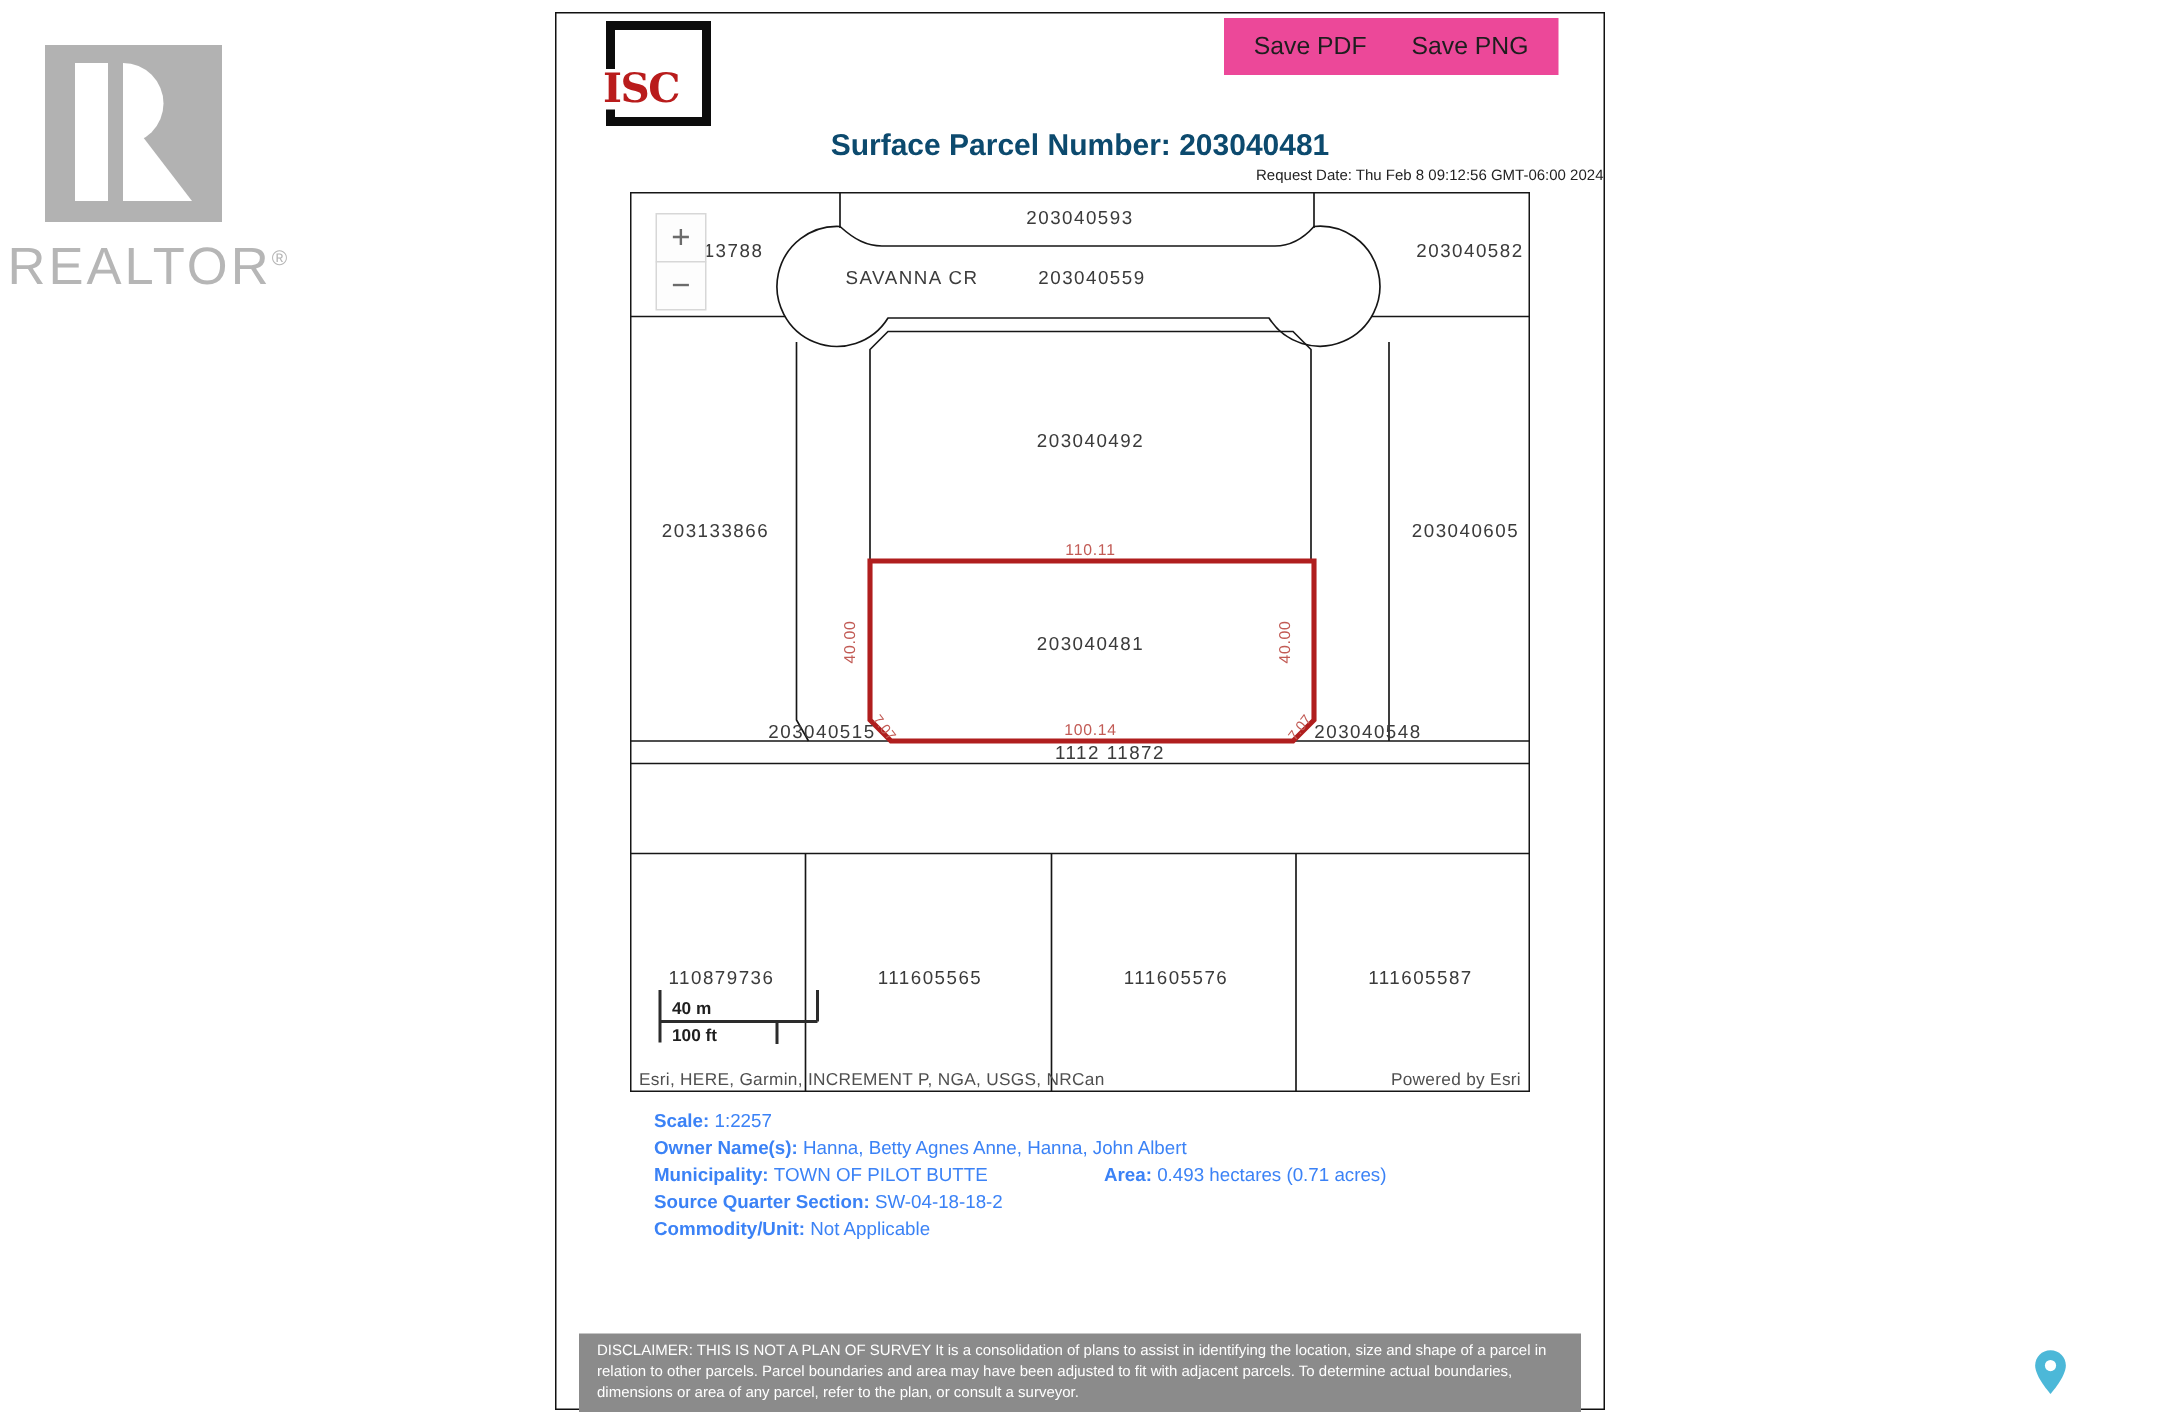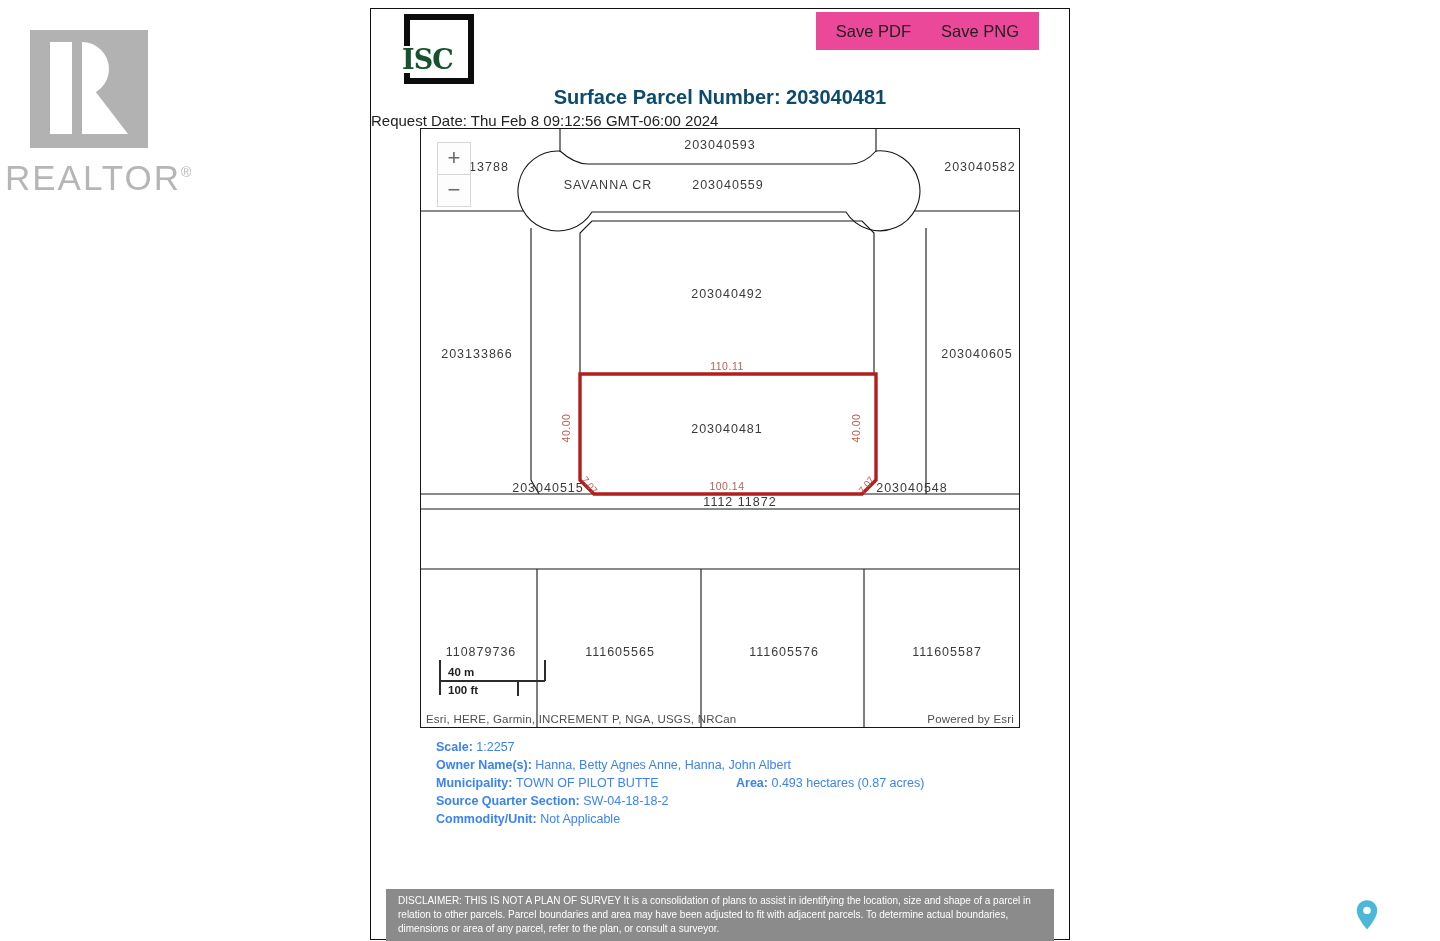--- a/index.html
+++ b/index.html
@@ -11,29 +11,29 @@
   #realtor-square{position:absolute;left:30px;top:10px;width:118px;height:118px;background:#b2b2b2;}
   #realtor-text{position:absolute;left:5px;top:138px;font-size:35px;letter-spacing:2px;color:#b6b6b6;white-space:nowrap;text-align:center;}
   #realtor-text sup{font-size:14px;}
 
   
   #panel{left:370px;top:8px;width:700px;height:932px;background:#fff;border:1.5px solid #101010;box-sizing:border-box;}
 
   
   #isc-logo{left:33px;top:5px;width:70px;height:70px;border:6px solid #0c0c0c;box-sizing:border-box;}
   #isc-logo span{position:absolute;left:-8px;top:26px;background:#fff;padding:0 3px 0 0;
-    font-family:"DejaVu Serif",serif;font-weight:bold;font-size:27px;letter-spacing:-1px;color:#14532d;line-height:1;}
+    font-family:"DejaVu Serif",serif;font-weight:bold;font-size:27px;letter-spacing:-1px;color:#b91c1c;line-height:1;}
 
   
   #save-strip{right:30px;top:3px;height:38px;background:#ec4899;display:flex;align-items:center;padding:0 12px;gap:14px;}
   #save-strip button{border:none;background:transparent;font-family:"Liberation Sans",sans-serif;
     font-size:16.5px;color:#1e1e1e;padding:2px 8px;cursor:pointer;}
 
   #page-title{left:0;top:77px;width:100%;text-align:center;font-size:20px;font-weight:bold;color:#0c4a6e;}
-  #request-date{left:0;top:103px;width:100%;text-align:left;font-size:15px;color:#222;}
+  #request-date{left:0;top:103px;width:100%;text-align:right;font-size:10px;color:#222;}
 
   
   #map-wrap{left:49px;top:119px;width:600px;height:600px;}
   svg text{font-family:"Liberation Sans",sans-serif;fill:#3b3b3b;}
   .pnum{font-size:12.5px;letter-spacing:1px;}
   .dim{font-size:10.5px;fill:#c25b55;letter-spacing:.5px;}
   .small-dim{font-size:9.5px;fill:#c25b55;}
   .attr{font-size:11.5px;fill:#4f4f4f;letter-spacing:.2px;}
   .sbar{font-size:11.5px;font-weight:bold;fill:#1f1f1f;}
 
@@ -152,21 +152,21 @@
 
   <div id="details" class="abs">
     <div class="row">
       <b>Scale:</b>&nbsp;<span>1:2257</span>
     </div>
     <div class="row">
       <b>Owner Name(s):</b>&nbsp;<span>Hanna, Betty Agnes Anne, Hanna, John Albert</span>
     </div>
     <div class="row">
       <b>Municipality:</b>&nbsp;<span>TOWN OF PILOT BUTTE</span>
-      <span class="col2"><b>Area:</b>&nbsp;<span>0.493 hectares (0.87 acres)</span></span>
+      <span class="col2"><b>Area:</b>&nbsp;<span>0.493 hectares (0.71 acres)</span></span>
     </div>
     <div class="row">
       <b>Source Quarter Section:</b>&nbsp;<span>SW-04-18-18-2</span>
     </div>
     <div class="row">
       <b>Commodity/Unit:</b>&nbsp;<span>Not Applicable</span>
     </div>
   </div>
 
   <div id="disclaimer" class="abs">DISCLAIMER: THIS IS NOT A PLAN OF SURVEY It is a consolidation of plans to assist in identifying the location, size and shape of a parcel in relation to other parcels. Parcel boundaries and area may have been adjusted to fit with adjacent parcels. To determine actual boundaries, dimensions or area of any parcel, refer to the plan, or consult a surveyor.</div>

